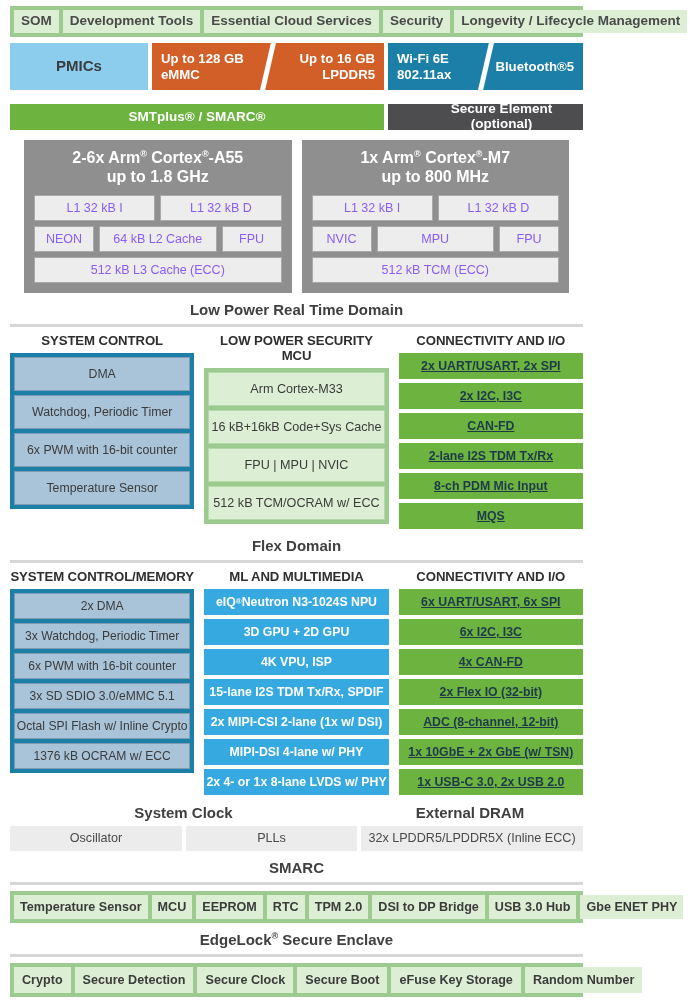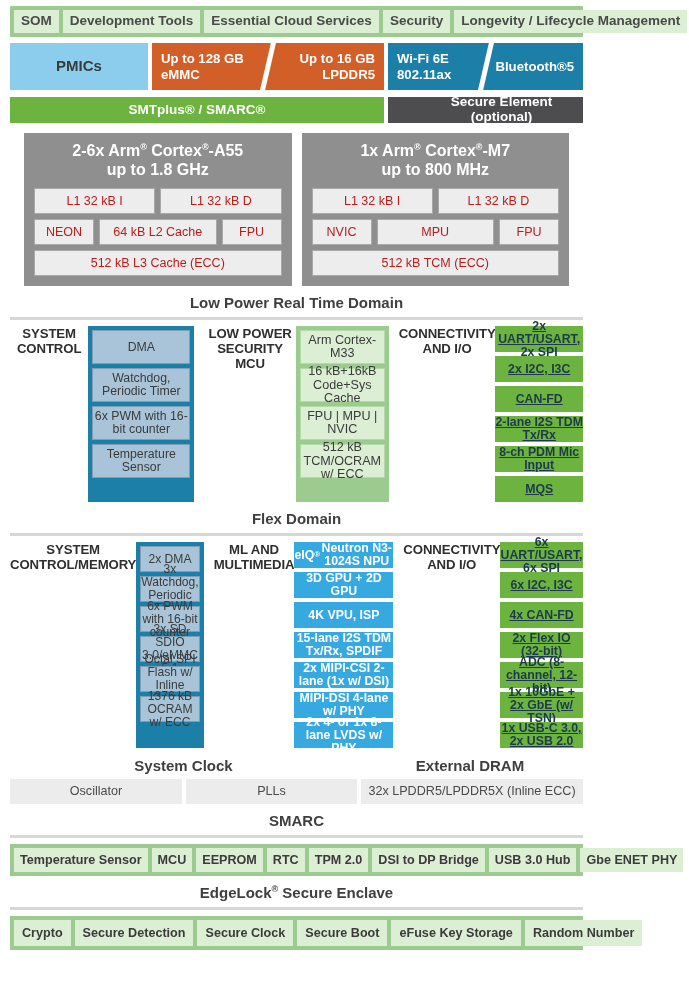--- a/index.html
+++ b/index.html
@@ -49,21 +49,21 @@
   .split .half.left{justify-content:flex-start;}
   .split .half.right{justify-content:flex-end;text-align:right;}
   .split .slash{
     position:absolute;top:-10px;bottom:-10px;left:50%;width:5px;
     background:#ffffff;transform:translateX(-50%) rotate(13deg);
   }
   .emmc{background:#d35f28;flex:0 0 232px;}
   .wireless{background:#1b7fa8;flex:1 1 auto;}
 
   
-  .smt-row{display:flex;gap:4px;margin-top:7px;height:26px;}
+  .smt-row{display:flex;gap:4px;margin-top:14px;height:26px;}
   .smtplus{
     background:#6cb33f;color:#ffffff;font-weight:bold;font-size:13.5px;
     flex:0 0 374px;
   }
   .secure-el{
     background:#4d4d4f;color:#ffffff;font-weight:bold;font-size:13.5px;
     flex:1 1 auto;
     padding-left:32px;
   }
 
@@ -73,35 +73,35 @@
     background:#8f8f8f;flex:1;padding:9px 10px 10px 10px;box-sizing:border-box;
   }
   .core-title{
     color:#ffffff;font-weight:bold;font-size:16px;text-align:center;
     line-height:1.16;margin-bottom:9px;
   }
   .core-title .sup{font-size:9px;vertical-align:super;}
   .core-row{display:flex;gap:5px;margin-bottom:5px;}
   .core-box{
     background:#ededed;border:1px solid #a9a9a9;box-sizing:border-box;
-    color:#b91c1c;font-size:12.5px;height:26px;flex:1;
+    color:#8b5cf6;font-size:12.5px;height:26px;flex:1;
   }
   .core-row.last{margin-bottom:0;}
   .w-neon{flex:0 0 60px;}
   .w-fpu{flex:0 0 60px;}
 
   .domain-label{
     text-align:center;font-weight:bold;font-size:15px;color:#3f3f3f;
     margin-top:8px;margin-bottom:6px;
   }
   .divider{height:3px;background:#d7d7d7;margin:0 0 6px 0;}
 
   
   .cols{display:flex;gap:10px;}
-  .col{flex:1;display:flex;flex-direction:row;}
+  .col{flex:1;display:flex;flex-direction:column;}
   .col-head{
     text-align:center;font-weight:bold;font-size:13.2px;color:#2f2f2f;
     margin-bottom:5px;letter-spacing:-0.1px;
   }
   .stack{display:flex;flex-direction:column;}
 
   
   .box-blue{background:#1b7fa8;padding:4px;gap:4px;}
   .box-blue .item{
     background:#a9c4d8;border:1px solid #7f9cb3;box-sizing:border-box;

